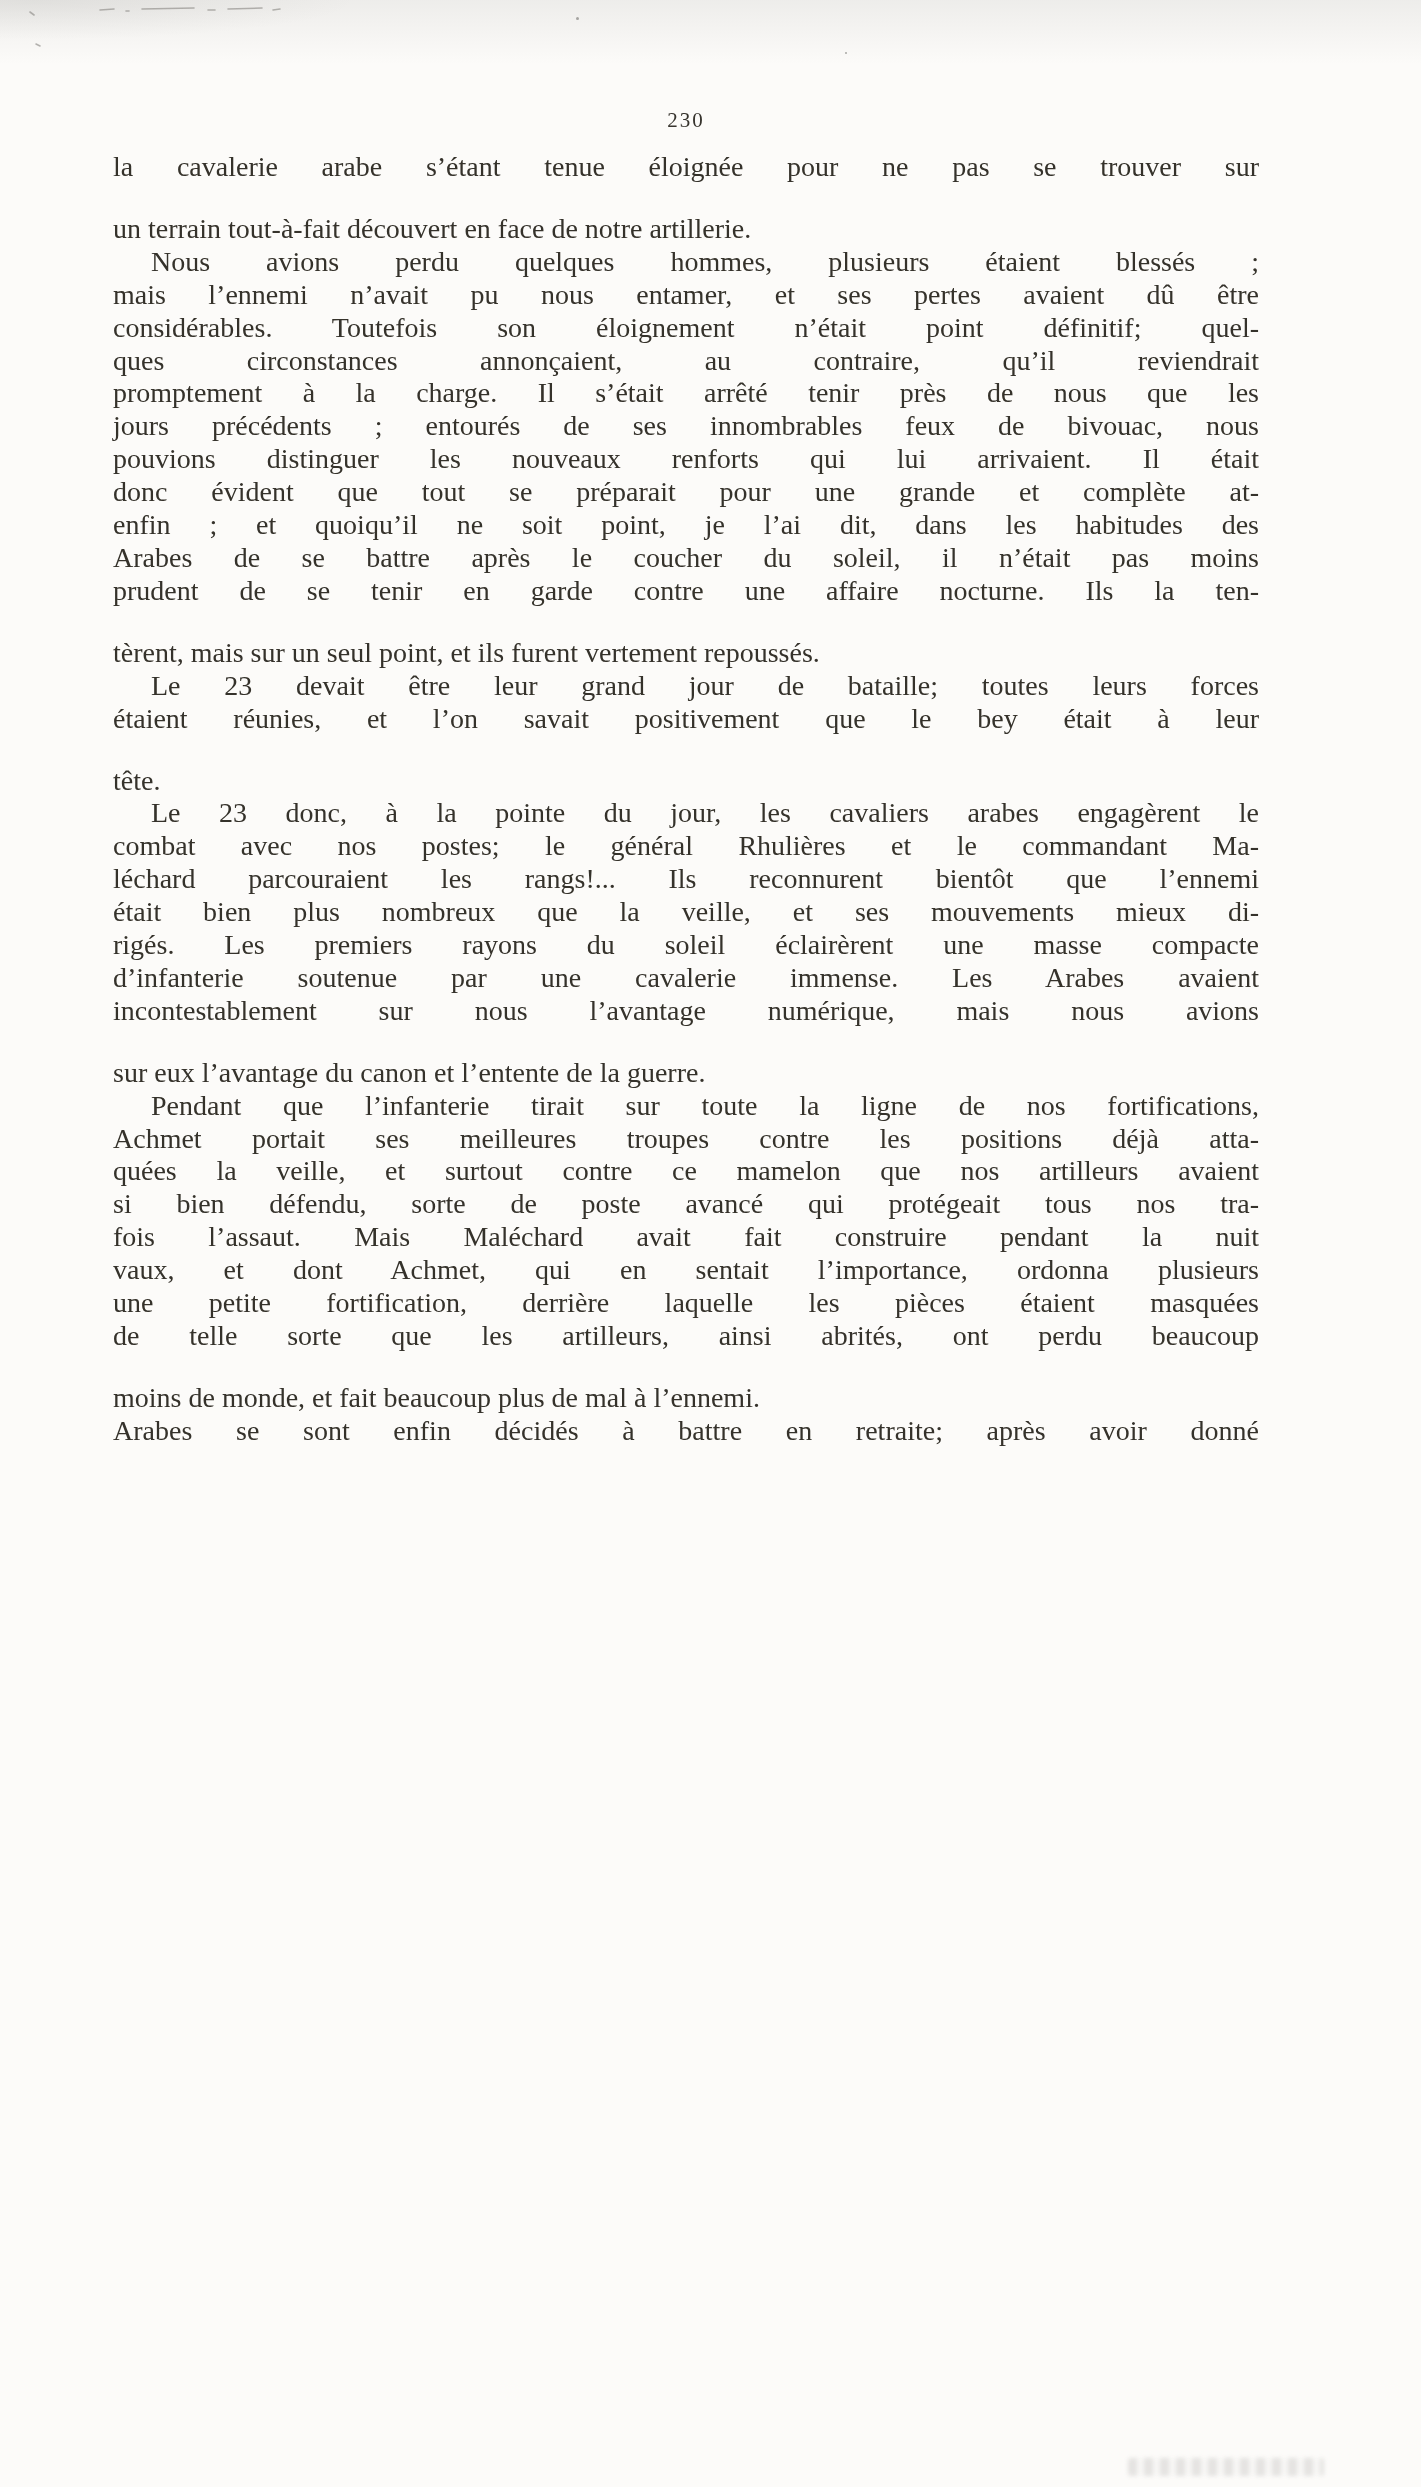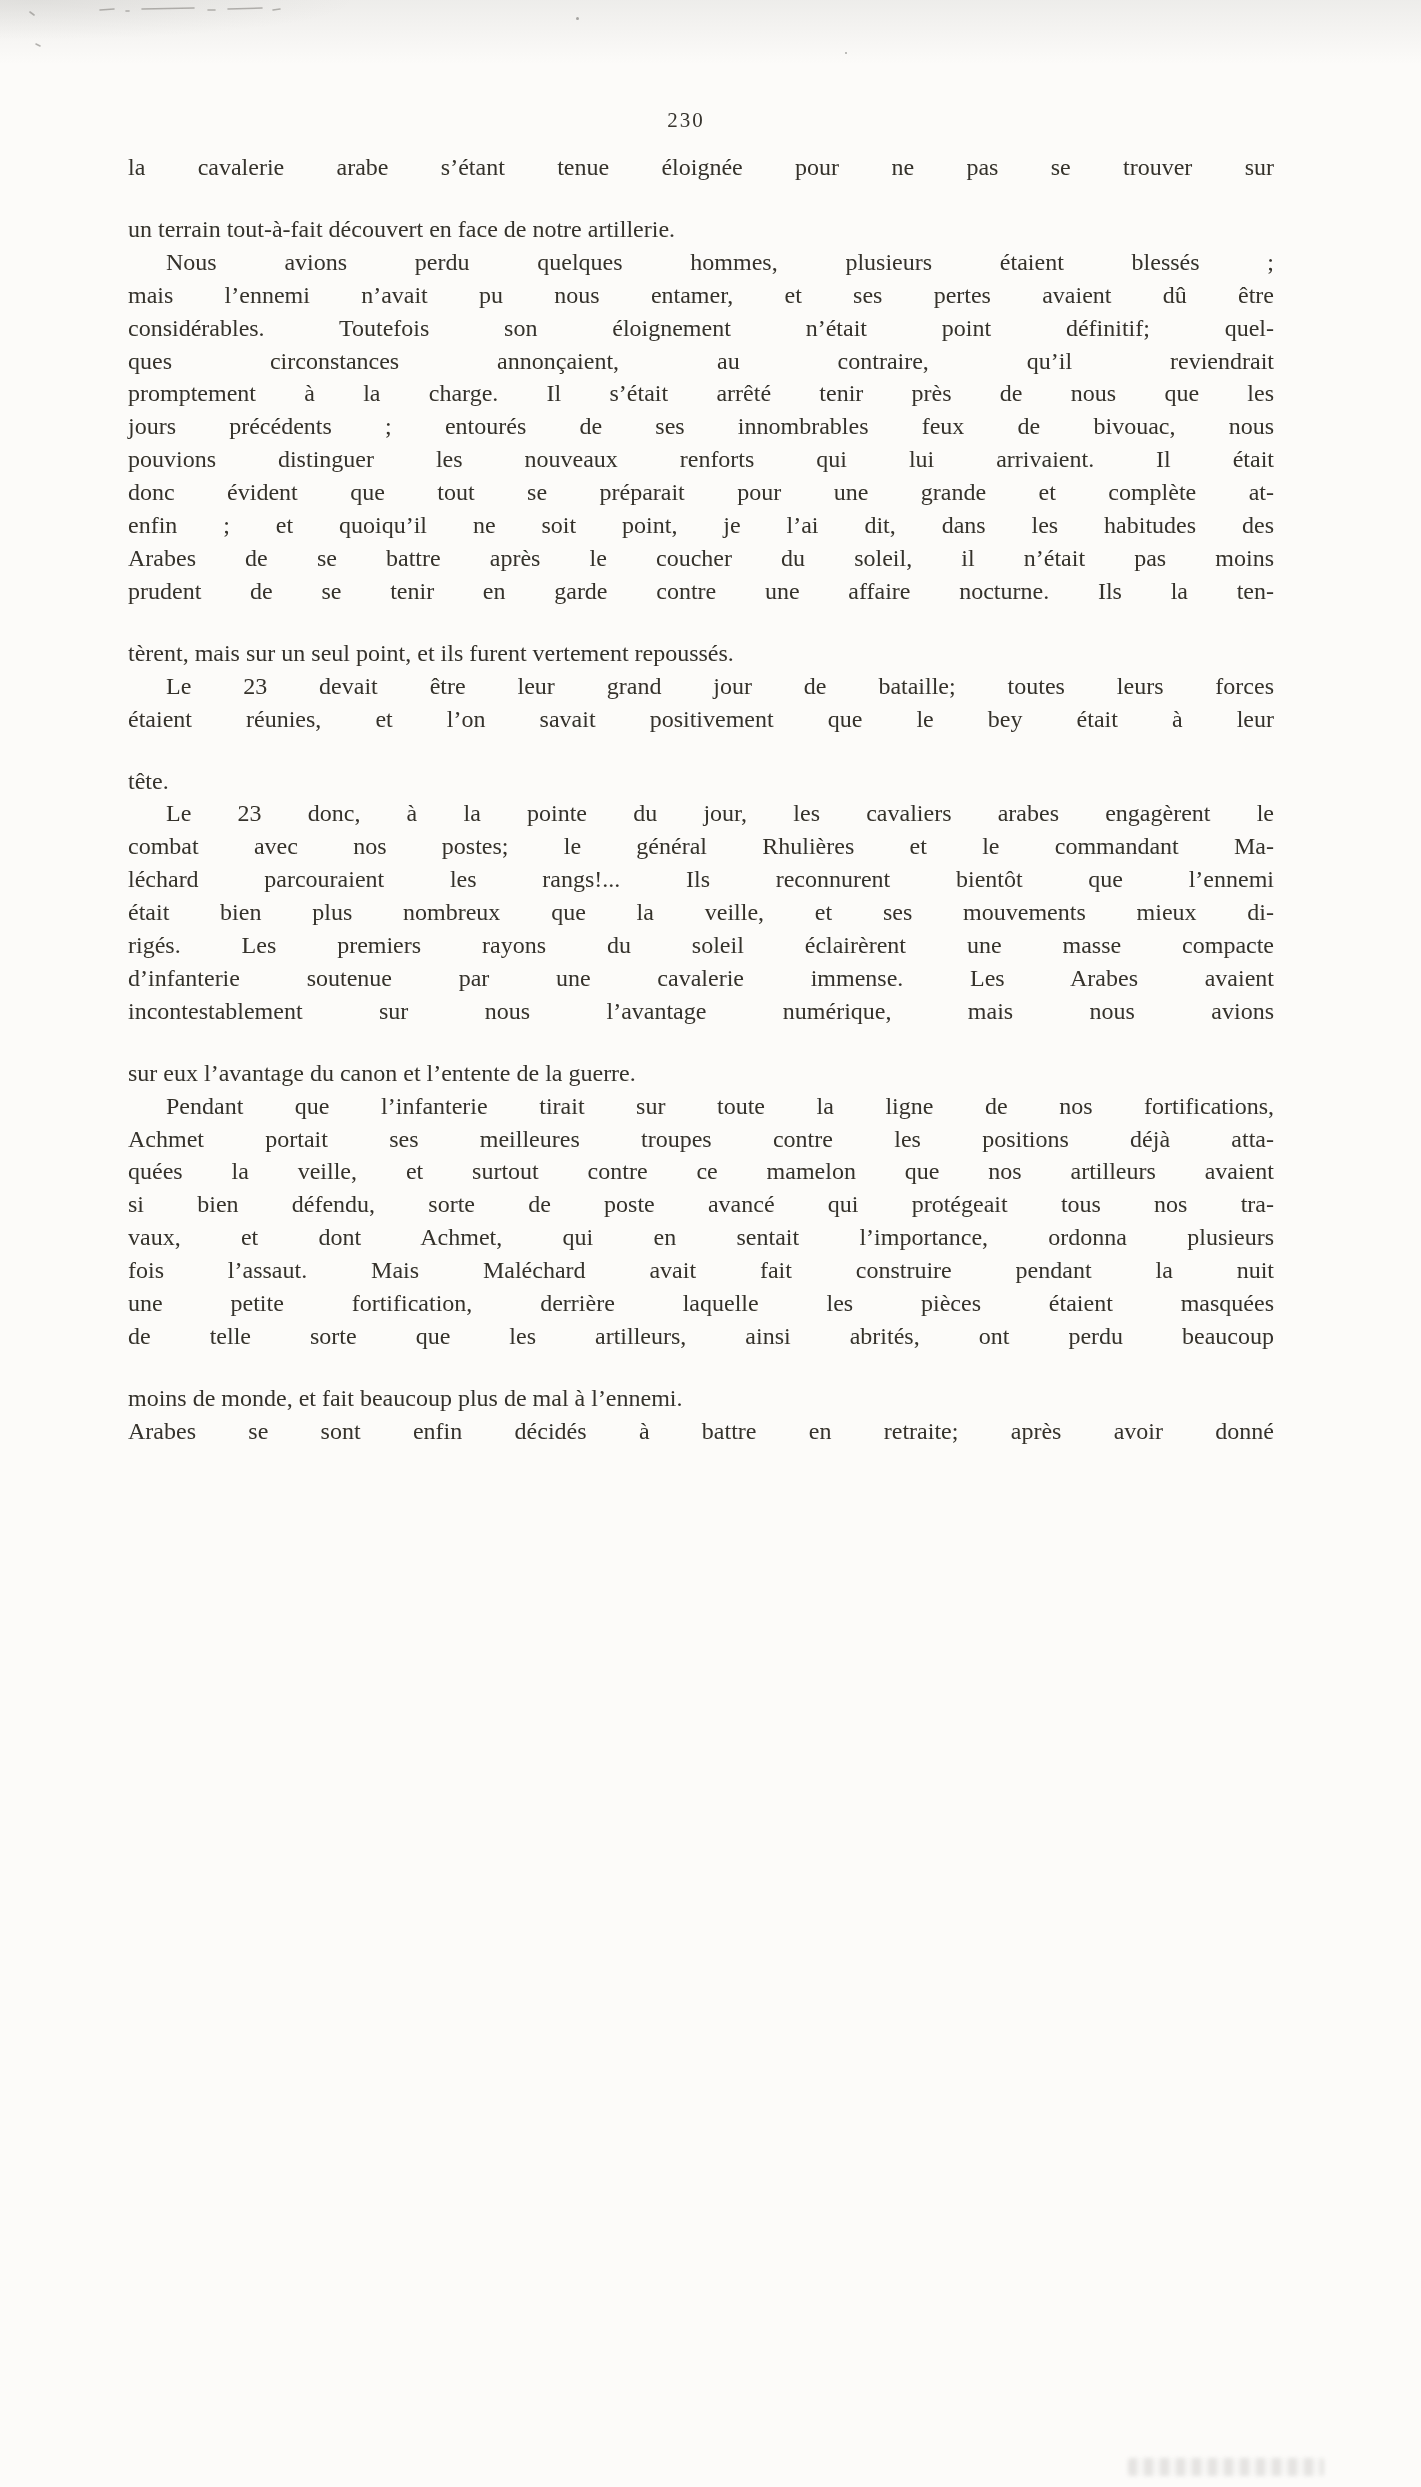--- a/index.html
+++ b/index.html
@@ -39,23 +39,23 @@
     left: 113px;
     width: 1146px;
     text-align: center;
     font-size: 21px;
     letter-spacing: 2px;
     color: #37342e;
   }
   .text-block {
     position: absolute;
     top: 151px;
-    left: 128px;
+    left: 113px;
     width: 1146px;
-    font-size: 24px;
+    font-size: 28px;
     line-height: 32.9px;
     color: #35322b;
   }
   .paragraph { margin: 0; }
   .line {
     text-align: justify;
     text-align-last: justify;
     white-space: normal;
   }
   .line.last {
@@ -140,22 +140,22 @@
       <div class="line">rigés. Les premiers rayons du soleil éclairèrent une masse compacte</div>
       <div class="line">d’infanterie soutenue par une cavalerie immense. Les Arabes avaient</div>
       <div class="line">incontestablement sur nous l’avantage numérique, mais nous avions</div>
       <div class="line last">sur eux l’avantage du canon et l’entente de la guerre.</div>
     </div>
     <div class="paragraph">
       <div class="line indent">Pendant que l’infanterie tirait sur toute la ligne de nos fortifications,</div>
       <div class="line">Achmet portait ses meilleures troupes contre les positions déjà atta-</div>
       <div class="line">quées la veille, et surtout contre ce mamelon que nos artilleurs avaient</div>
       <div class="line">si bien défendu, sorte de poste avancé qui protégeait tous nos tra-</div>
+      <div class="line">fois l’assaut. Mais Maléchard avait fait construire pendant la nuit</div>
       <div class="line">vaux, et dont Achmet, qui en sentait l’importance, ordonna plusieurs</div>
-      <div class="line">fois l’assaut. Mais Maléchard avait fait construire pendant la nuit</div>
       <div class="line">une petite fortification, derrière laquelle les pièces étaient masquées</div>
       <div class="line">de telle sorte que les artilleurs, ainsi abrités, ont perdu beaucoup</div>
       <div class="line last">moins de monde, et fait beaucoup plus de mal à l’ennemi.</div>
     </div>
     <div class="paragraph">
       <div class="line">Arabes se sont enfin décidés à battre en retraite; après avoir donné</div>
     </div>
   </div>
 
 <div class="corner-smudge"></div>

